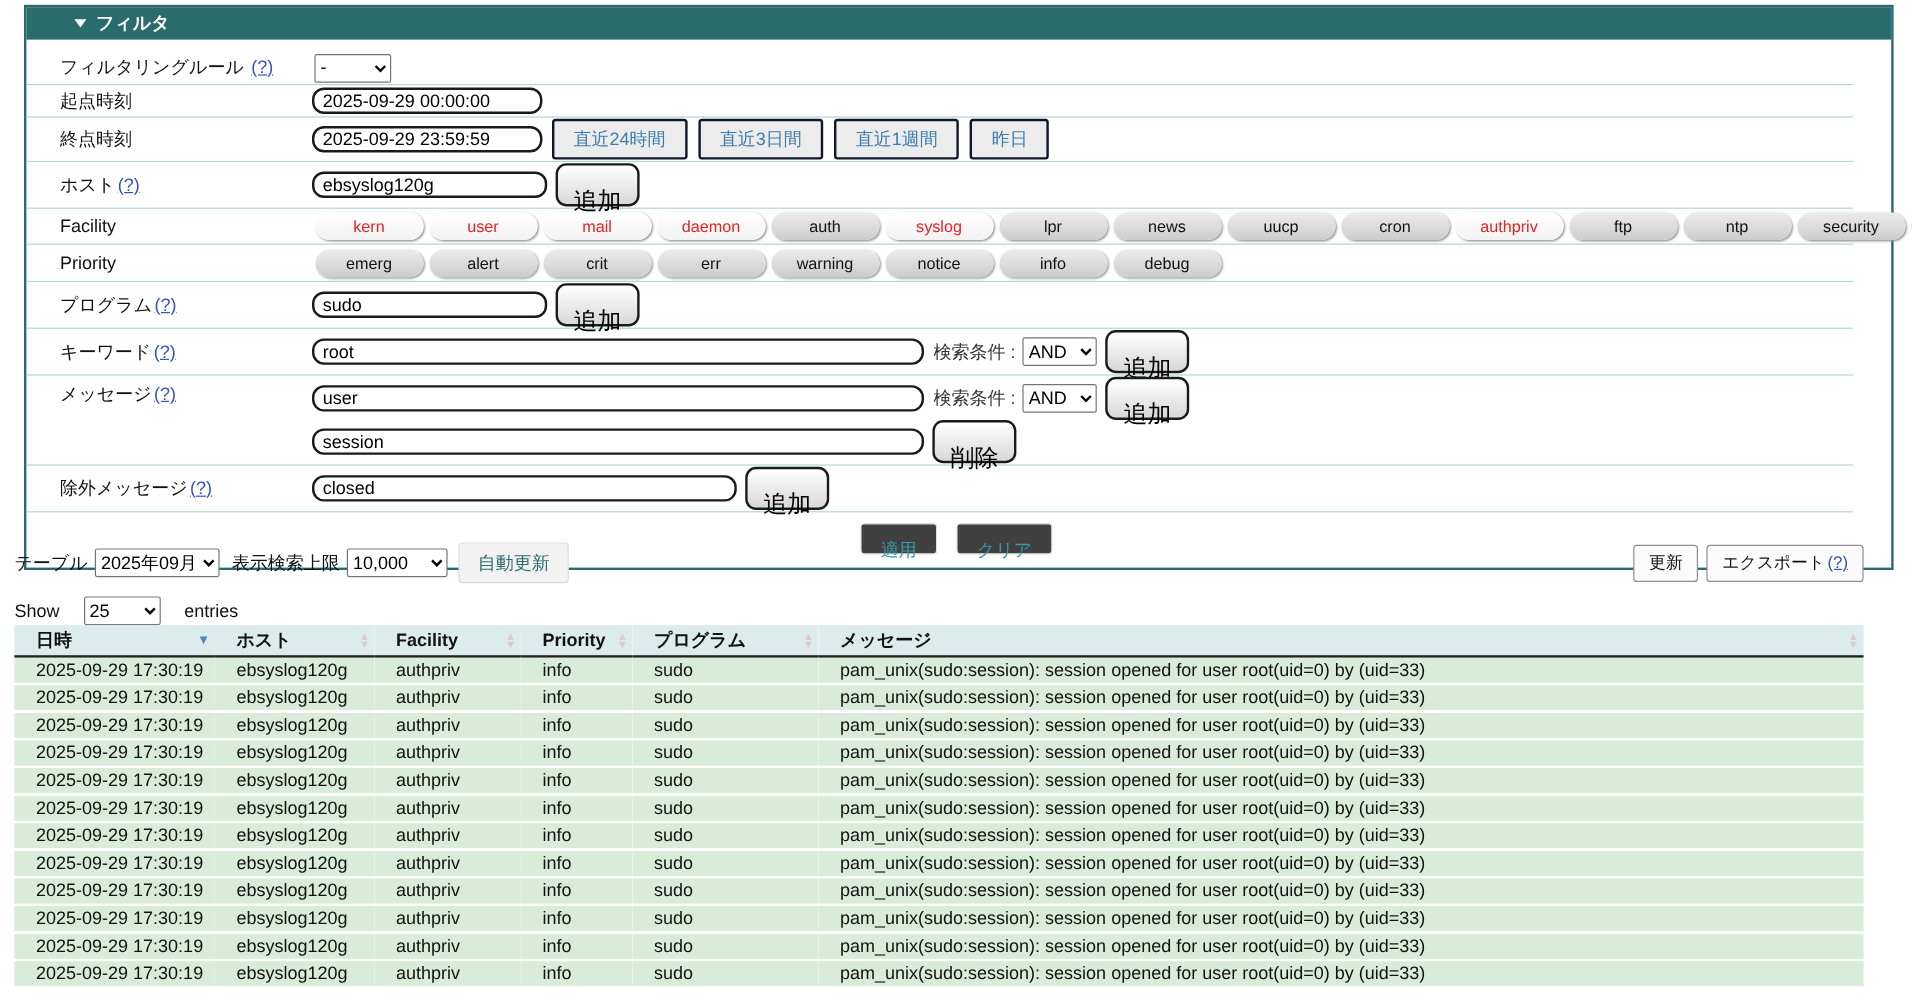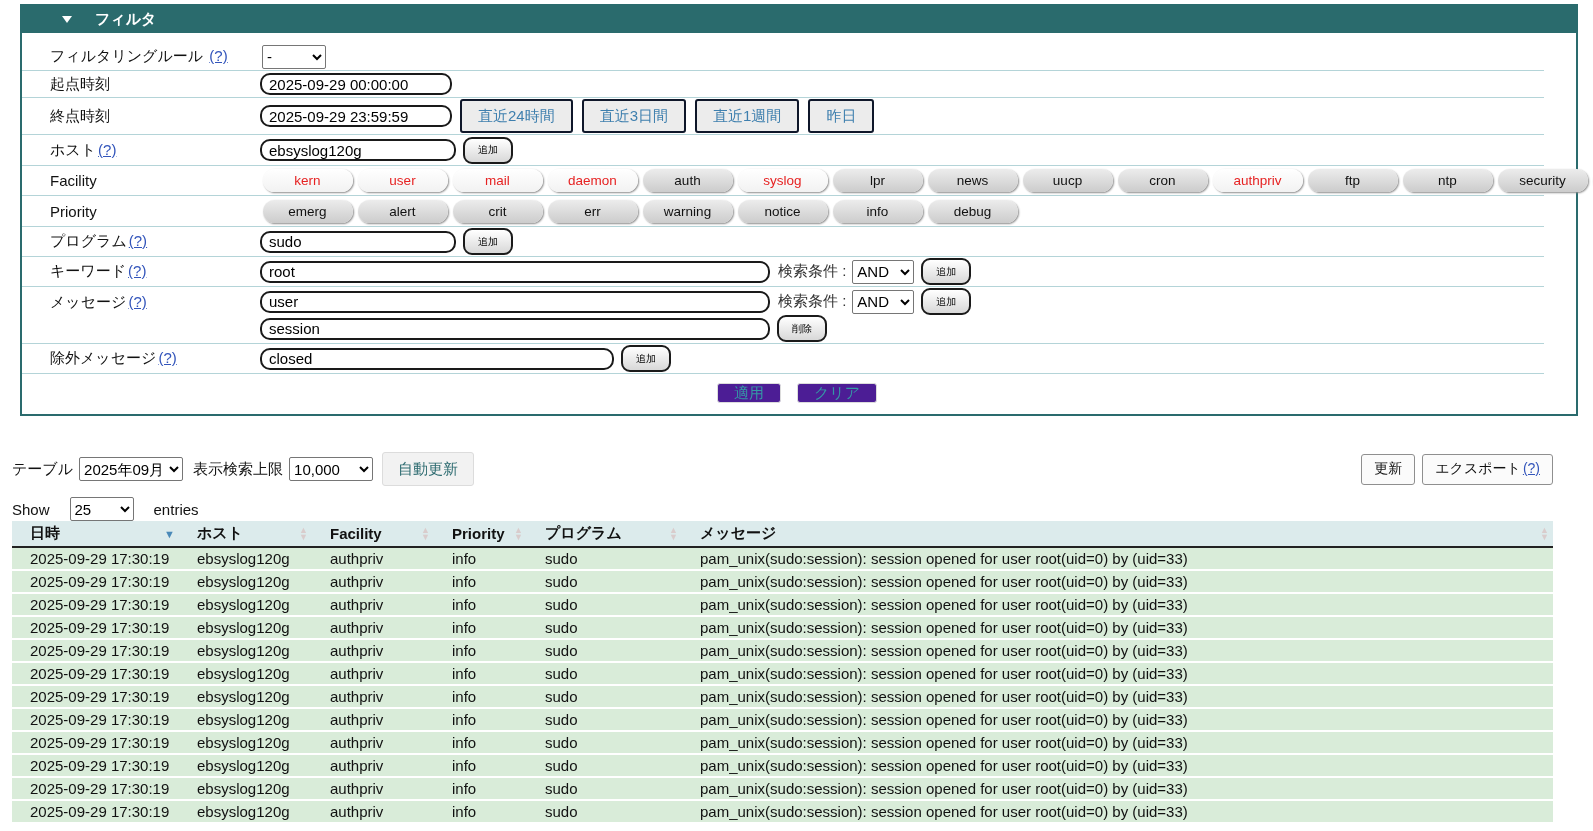--- a/index.html
+++ b/index.html
@@ -3,21 +3,21 @@
 <meta charset="utf-8">
 <style>
   * { box-sizing: border-box; margin: 0; padding: 0; }
   html, body { width: 1593px; height: 831px; overflow: hidden; background: #fff;
     font-family: "Liberation Sans", "DejaVu Sans", sans-serif; color: #111; }
 
   
   .filter-panel { position: absolute; left: 20px; top: 4px; width: 1558px;
     border: 2px solid var(--teal_header); background: #fff; }
   .filter-header { background: var(--teal_header); color: #fff; height: 27px;
-    display: flex; align-items: center; padding-left: 40px; gap: 23px;
+    display: flex; align-items: center; padding-left: 40px; gap: 8px;
     font-size: 15px; font-weight: bold; font-family: Liberation Serif, serif; }
   .tri-down { width: 0; height: 0; border-left: 5px solid transparent;
     border-right: 5px solid transparent; border-top: 7px solid #fff; }
   .filter-body { padding: 10px 0 0 0; }
   .frow { display: flex; align-items: center; min-height: 27px; margin-right: 32px; padding: 1px 0; }
   .frow + .frow { border-top: 1px solid var(--row_separator); }
   .flabel { width: 238px; padding-left: 28px; font-size: 15px; flex-shrink: 0; }
   .help { color: var(--help_link); text-decoration: underline; cursor: pointer; margin-left: 2px; }
   .fvalue { display: flex; align-items: center; }
   .fvalue.column { flex-direction: column; align-items: flex-start; }
@@ -33,39 +33,39 @@
 
   select { height: 24px; font-size: 15px; font-family: inherit; border: 1px solid #767676;
     background: #fff; border-radius: 2px; }
   .sel-rule { width: 64px; margin-left: 2px; }
   .sel-and { width: 62px; }
   .sel-table { width: 104px; }
   .sel-limit { width: 84px; }
   .sel-show { width: 64px; }
 
   .btn-outline { height: 27px; border: 2px solid #1a1a1a; border-radius: 9px;
-    background: linear-gradient(#ffffff, #d8d8d8); font-size: 10px; font-family: inherit;
-    padding: 4px 13px; margin-left: 7px; cursor: pointer; }
+    background: linear-gradient(#ffffff, #d8d8d8); font-size: 20px; font-family: inherit;
+    padding: 16px 13px; margin-left: 7px; cursor: pointer; }
 
   .quick-btn { height: 34px; padding: 0 16px; background: #ececec; border: 2px solid #0f172a;
     border-radius: 3px; color: var(--quick_button_text); font-size: 15px; font-family: inherit;
     margin-right: 9px; cursor: pointer; }
 
   .pill-grid { display: flex; flex-direction: row; }
   .pill-row { display: flex; }
   .pill { width: 90px; height: 23px; border: none; border-radius: 12px; margin: 2px 2.5px;
     font-size: 13.5px; font-family: inherit; color: #111; cursor: pointer;
     background: linear-gradient(#ececec, #cccccc); box-shadow: 1px 1px 2px #8d8d8d; }
   .pill.selected { background: linear-gradient(#ffffff, #f2f2f2); color: var(--pill_selected_text); }
 
   .cond-label { font-size: 15px; color: #333; margin: 0 6px 0 8px; white-space: pre; }
 
   .apply-row { border-top: 1px solid var(--row_separator); margin-right: 32px;
     padding: 9px 0 11px 695px; display: flex; }
-  .apply-btn { height: 20px; padding: 0 16px; background: #4c1d95; border: 1px solid #dcdcdc;
+  .apply-btn { height: 20px; padding: 12px 16px; background: #404040; border: 1px solid #dcdcdc;
     border-radius: 3px; color: var(--apply_button_text); font-size: 15px; font-family: inherit;
     margin-right: 16px; cursor: pointer; }
 
   
   .toolbar { position: absolute; left: 12px; top: 452px; width: 1541px;
     display: flex; align-items: center; font-size: 15px; }
   .toolbar label { margin-right: 6px; }
   .auto-btn { height: 34px; padding: 0 15px; background: #f2f2f2; border: 1px solid #dcdcdc;
     border-radius: 3px; color: var(--auto_refresh_text); font-size: 15px; font-family: inherit;
     margin-left: 9px; cursor: pointer; }

